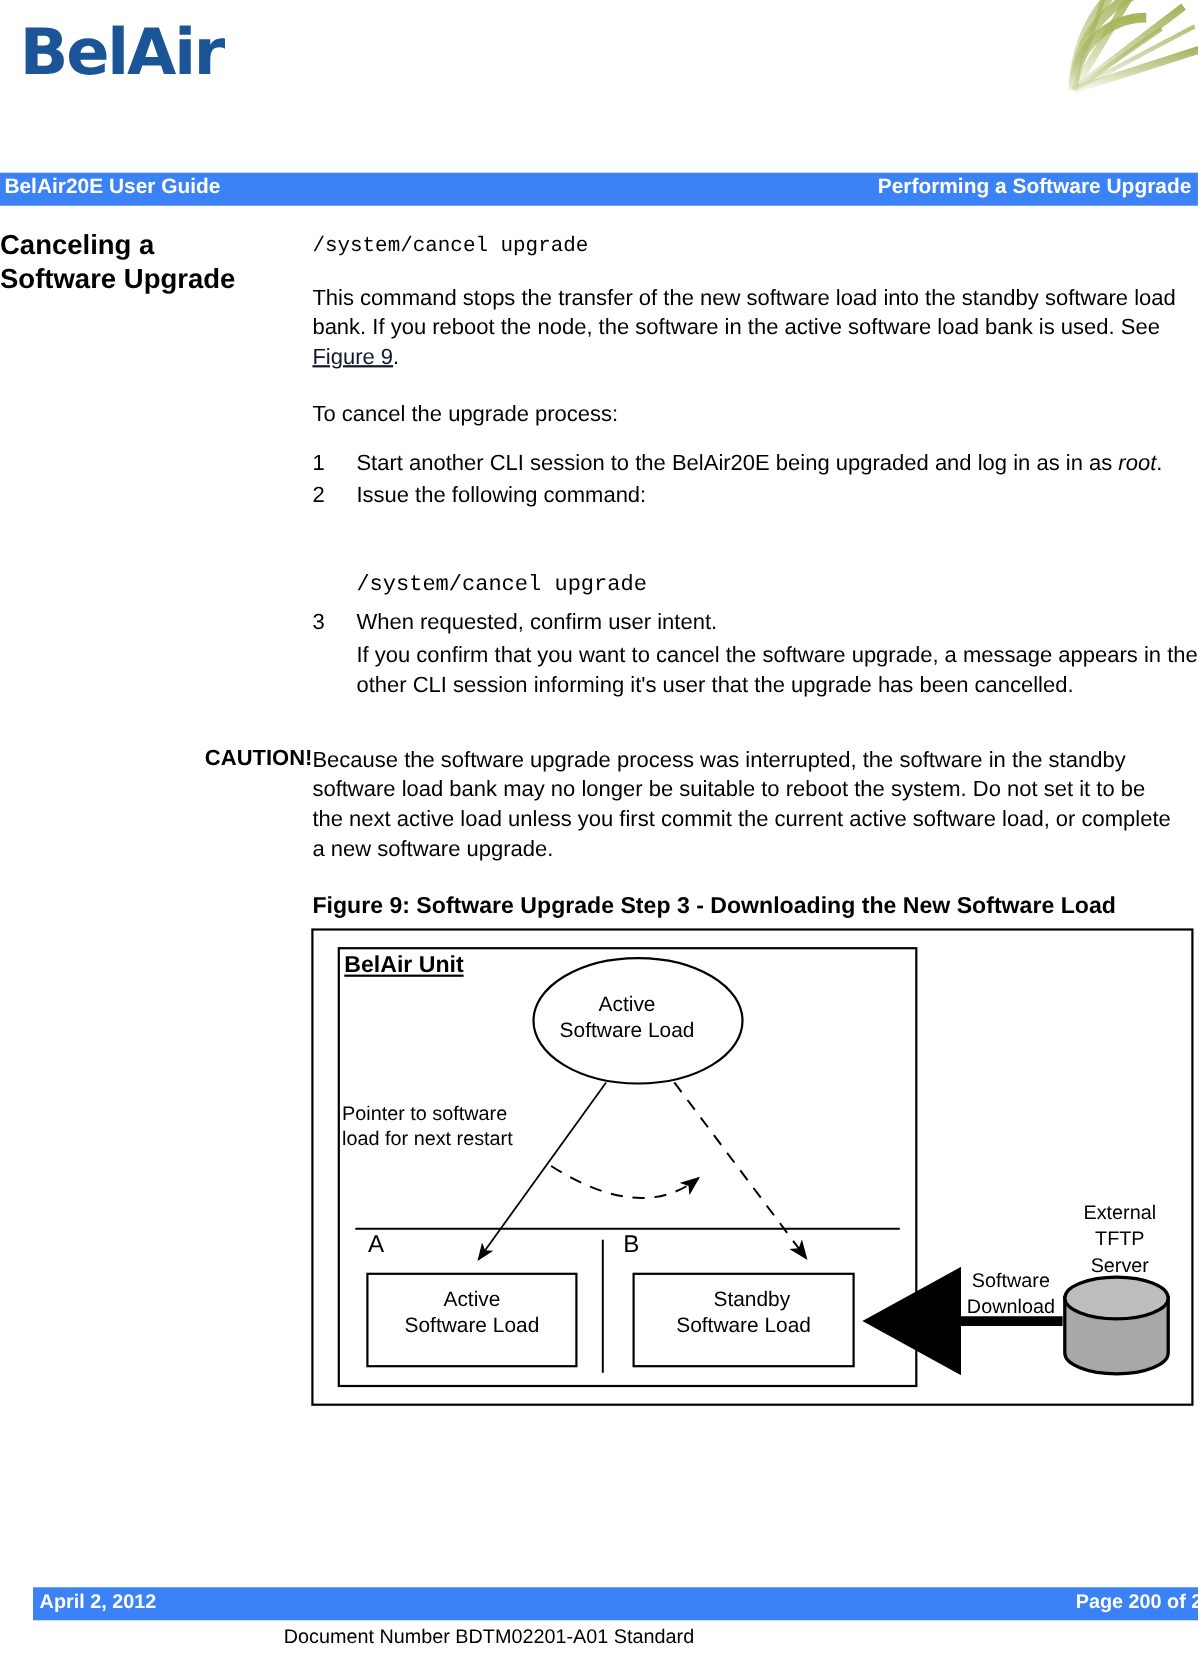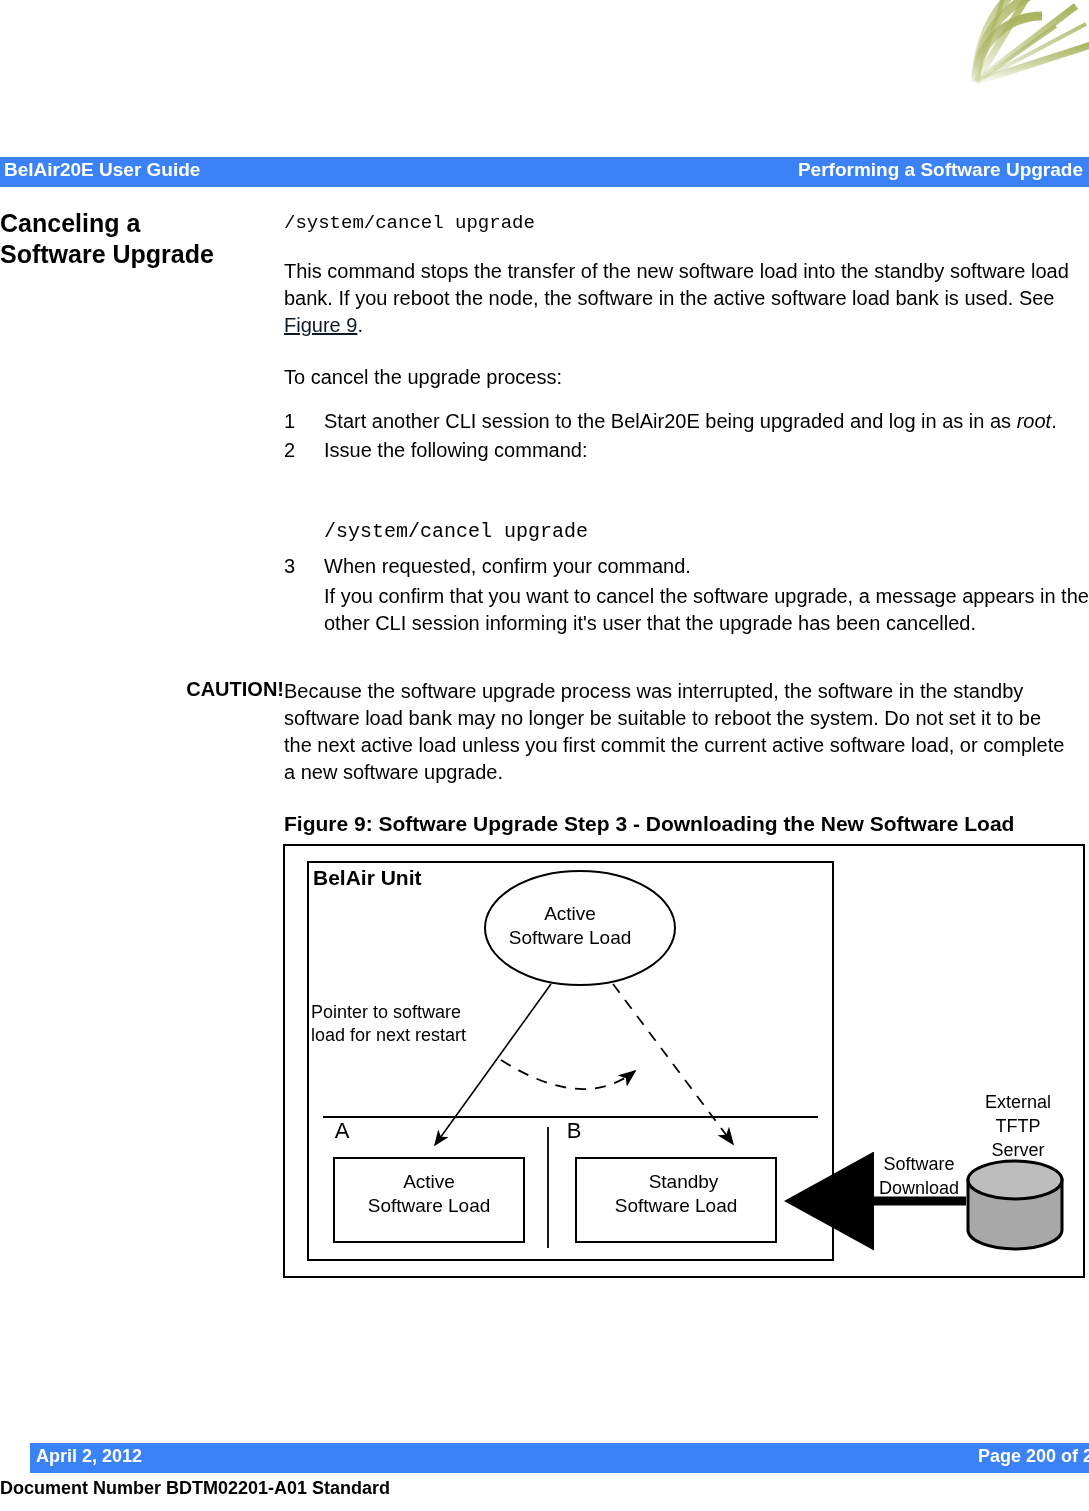--- a/index.html
+++ b/index.html
@@ -33,22 +33,22 @@
     color:#ffffff;font-weight:bold;
   }
   #header-bar{top:157px;height:30px;}
   #header-bar .l{position:absolute;left:4px;top:2px;font-size:19px;}
   #header-bar .r{position:absolute;right:6px;top:2px;font-size:19px;}
   #footer-bar{top:1443px;height:30px;margin-left:30px;}
   #footer-bar .l{position:absolute;left:6px;top:3px;font-size:18px;}
   #footer-bar .c{position:absolute;left:0;width:1089px;text-align:center;top:3px;font-size:18px;}
   #footer-bar .r{position:absolute;right:6px;top:3px;font-size:18px;}
   #footer-doc{
-    position:absolute;left:0;width:889px;text-align:left;top:1478px;
-    font-size:18px;font-weight:bold;color:#000;
+    position:absolute;left:0;width:889px;text-align:center;top:1478px;
+    font-size:18px;font-weight:normal;color:#000;
   }
 
   
   #section-heading{
     position:absolute;left:0px;top:208px;width:250px;
     font-size:25px;font-weight:bold;line-height:31px;
   }
   #caution-label{
     position:absolute;left:0px;top:678px;width:240px;text-align:right;
     font-size:20px;font-weight:bold;margin-left:44px;
@@ -79,20 +79,21 @@
   }
   #svg-diagram{position:absolute;left:283px;top:844px;width:802px;height:434px;}
   .dlabel{
     position:absolute;font-size:19px;line-height:24px;text-align:center;
   }
 </style>
 </head>
 <body>
 
 <div id="logo">
+  <div class="word">BelAir</div>
 </div>
 
 <svg id="fan" viewBox="0 0 209 140" preserveAspectRatio="none">
   <defs>
     <linearGradient id="fadeG" x1="0" y1="0" x2="0" y2="1">
       <stop offset="0%" stop-color="#a9b45e" stop-opacity="1"></stop>
       <stop offset="55%" stop-color="#a9b45e" stop-opacity="0.55"></stop>
       <stop offset="100%" stop-color="#a9b45e" stop-opacity="0.05"></stop>
     </linearGradient>
   </defs>
@@ -135,21 +136,21 @@
   </li>
   <li style="margin-top:2px;">
     <span class="num">2</span><span>Issue the following command:</span>
   </li>
 </ol>
 
 <div class="col mono substep" style="top:518px;">/system/cancel upgrade</div>
 
 <ol class="col steps" style="top:553px;">
   <li>
-    <span class="num">3</span><span>When requested, confirm your command.</span>
+    <span class="num">3</span><span>When requested, confirm user intent.</span>
   </li>
 </ol>
 
 <div class="col substep" style="top:583px;">If you confirm that you want to cancel the software upgrade, a message appears in the other CLI session informing it's user that the upgrade has been cancelled.</div>
 
 <div class="col para" style="top:678px;">Because the software upgrade process was interrupted, the software in the standby software load bank may no longer be suitable to reboot the system. Do not set it to be the next active load unless you first commit the current active software load, or complete a new software upgrade.</div>
 
 <div id="fig-caption">Figure 9: Software Upgrade Step 3 - Downloading the New Software Load</div>
 <div id="figure-box"></div>
 
@@ -185,21 +186,21 @@
   <rect x="293" y="314" width="200" height="84" fill="#fff" stroke="#000" stroke-width="2"></rect>
 
   <line x1="683" y1="357" x2="510" y2="357" stroke="#000" stroke-width="9" marker-end="url(#arrFat)"></line>
 
   <g>
     <path d="M685 336 L685 386 A 47 19 0 0 0 779 386 L779 336 Z" fill="#a8a8a8" stroke="#000" stroke-width="3"></path>
     <ellipse cx="732" cy="336" rx="47" ry="19" fill="#bdbdbd" stroke="#000" stroke-width="3"></ellipse>
   </g>
 </svg>
 
-<div class="dlabel" style="left:313px;top:866px;font-weight:bold;font-size:21px;text-align:left;">BelAir Unit</div>
+<div class="dlabel" style="left:313px;top:866px;font-weight:bold;font-size:21px;text-align:left;text-decoration:underline;">BelAir Unit</div>
 
 <div class="dlabel" style="left:470px;top:902px;width:200px;">Active</div>
 <div class="dlabel" style="left:470px;top:926px;width:200px;">Software Load</div>
 
 <div class="dlabel" style="left:311px;top:1000px;width:170px;text-align:left;font-size:18px;">Pointer to software</div>
 <div class="dlabel" style="left:311px;top:1023px;width:180px;text-align:left;font-size:18px;">load for next restart</div>
 
 <div class="dlabel" style="left:330px;top:1119px;width:24px;font-size:22px;">A</div>
 <div class="dlabel" style="left:562px;top:1119px;width:24px;font-size:22px;">B</div>
 

